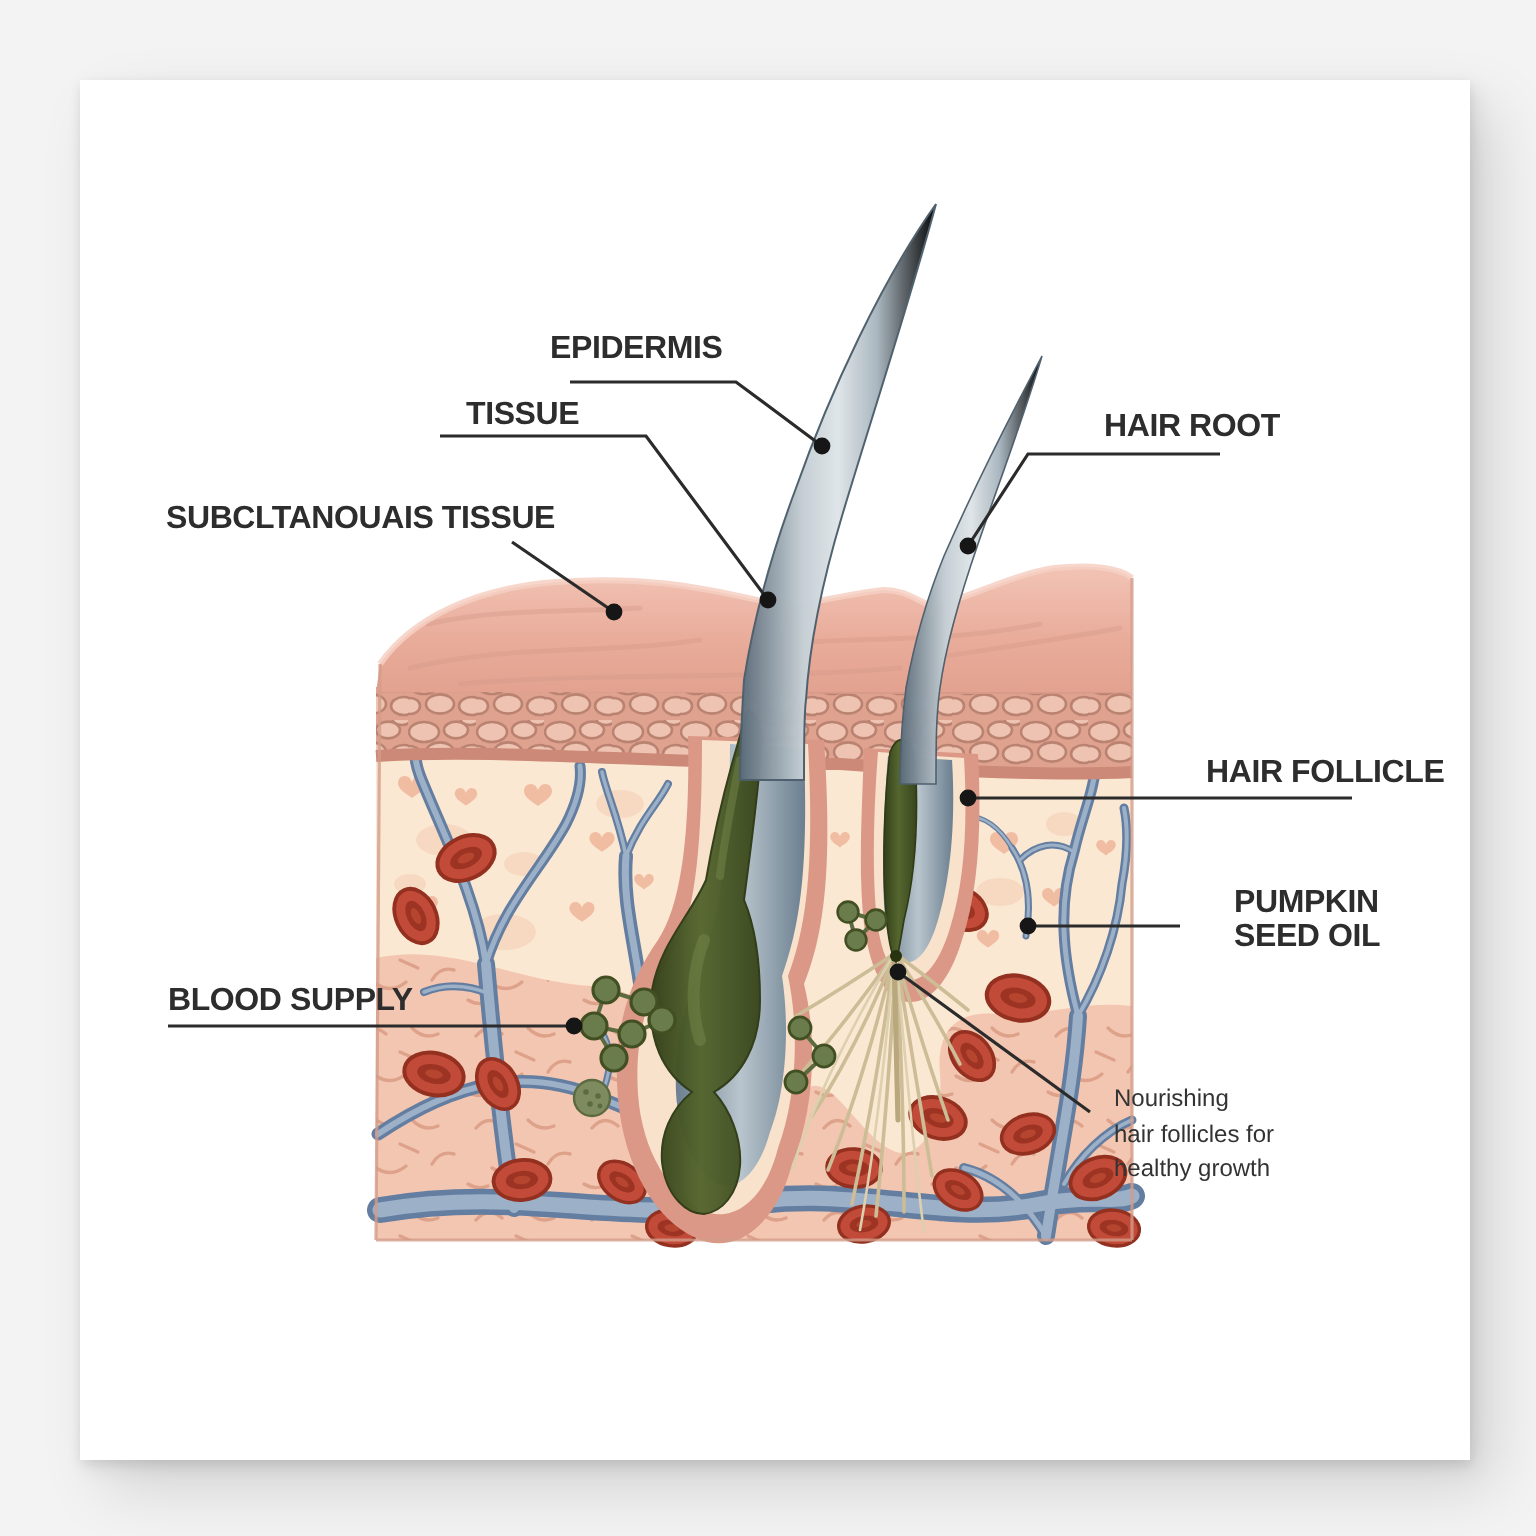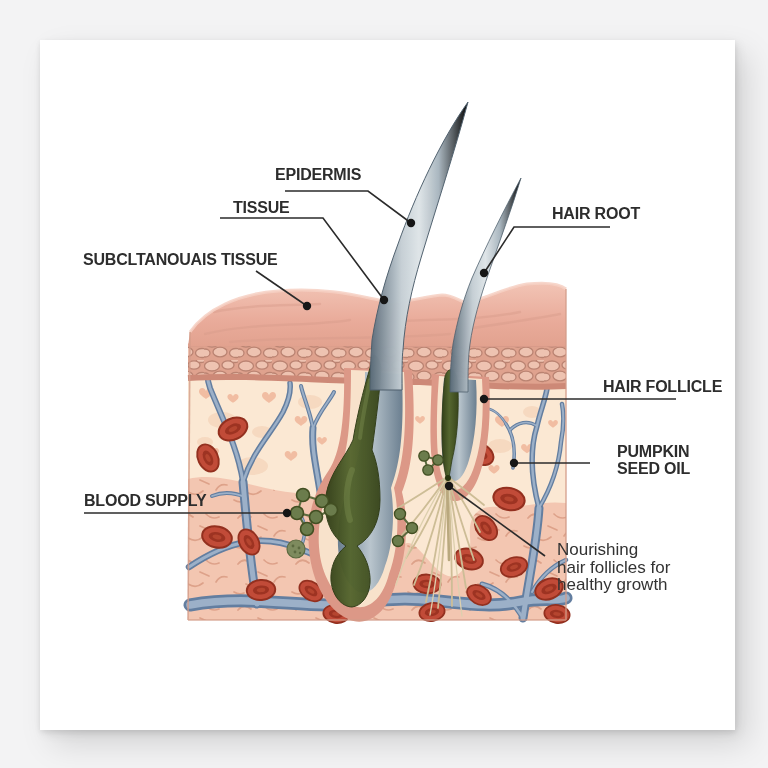--- a/index.html
+++ b/index.html
@@ -3,21 +3,21 @@
 <meta charset="utf-8">
 <style>
   html,body{margin:0;padding:0;}
   body{width:768px;height:768px;background:#f3f3f4;font-family:"Liberation Sans", sans-serif;}
   .stage{position:relative;width:768px;height:768px;background:#f3f3f4;overflow:hidden;}
   .card{position:absolute;left:40px;top:40px;width:695px;height:690px;background:#ffffff;
         box-shadow:0 2px 5px rgba(0,0,0,.07), 12px 14px 30px rgba(0,0,0,.13), 3px 4px 10px rgba(0,0,0,.08);}
   svg.art{position:absolute;left:0;top:0;width:768px;height:768px;}
   .lbl{position:absolute;color:#2d2d2d;font-size:16px;font-weight:700;letter-spacing:-0.2px;white-space:nowrap;line-height:1.05;}
   .lbl span{display:block;}
-  .note{position:absolute;color:#333;font-size:17px;font-weight:400;line-height:17.5px;white-space:nowrap;}
+  .note{position:absolute;color:#333;font-size:12px;font-weight:400;line-height:17.5px;white-space:nowrap;}
   .note span{display:block;}
 </style>
 </head>
 <body>
 
 <div class="stage">
   <div class="card"></div>
 
   <svg class="art" viewBox="0 0 768 768">
     <defs>

